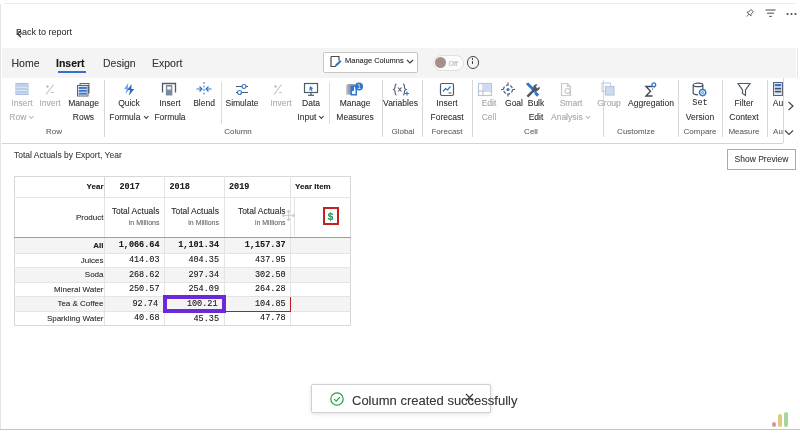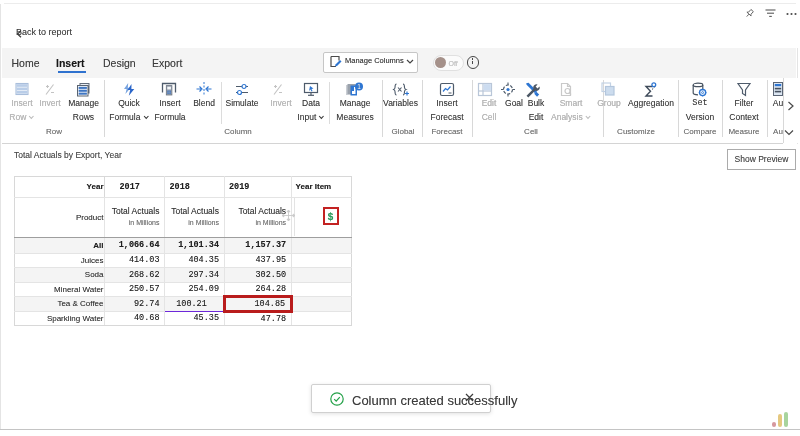--- a/index.html
+++ b/index.html
@@ -363,22 +363,22 @@
       <tr style="height:14.5px;">
         <td class="lbl" style="border:1px solid #e4e4e4;border-left:1px solid #d8d8d8;">Mineral Water</td>
         <td class="num" style="border:1px solid #e4e4e4;">250.57</td>
         <td class="num" style="border:1px solid #e4e4e4;">254.09</td>
         <td class="num" style="border:1px solid #e4e4e4;">264.28</td>
         <td style="border:1px solid #e4e4e4;border-right:1px solid #d8d8d8;"></td>
       </tr>
       <tr style="height:14.5px;" class="stripe">
         <td class="lbl" style="border:1px solid #e4e4e4;border-left:1px solid #d8d8d8;">Tea &amp; Coffee</td>
         <td class="num" style="border:1px solid #e4e4e4;">92.74</td>
-        <td class="num" style="border:1px solid #6d28d9;text-align:center;">100.21</td>
-        <td class="num" style="border:3px solid #b91c1c;padding-left:29px;">104.85</td>
+        <td class="num" style="border:4px solid #6d28d9;">100.21</td>
+        <td class="num" style="border:1px solid #b91c1c;padding-left:29px;">104.85</td>
         <td style="border:1px solid #e4e4e4;border-right:1px solid #d8d8d8;"></td>
       </tr>
       <tr style="height:14.5px;">
         <td class="lbl" style="border:1px solid #e4e4e4;border-bottom:1px solid #d8d8d8;border-left:1px solid #d8d8d8;">Sparkling Water</td>
         <td class="num" style="border:1px solid #e4e4e4;border-bottom:1px solid #d8d8d8;">40.68</td>
         <td class="num" style="border:1px solid #e4e4e4;border-bottom:1px solid #d8d8d8;">45.35</td>
         <td class="num" style="border:1px solid #e4e4e4;border-bottom:1px solid #d8d8d8;">47.78</td>
         <td style="border:1px solid #e4e4e4;border-bottom:1px solid #d8d8d8;border-right:1px solid #d8d8d8;"></td>
       </tr>
     </tbody>

